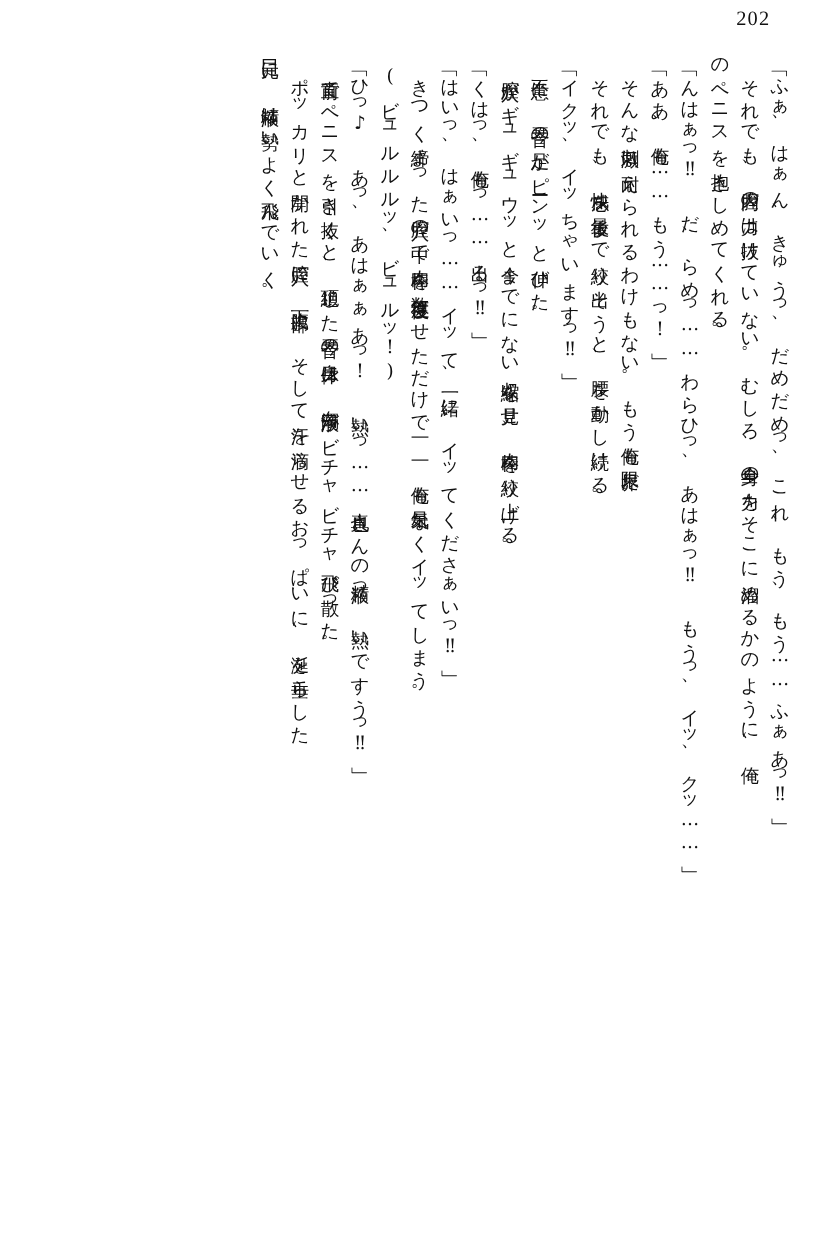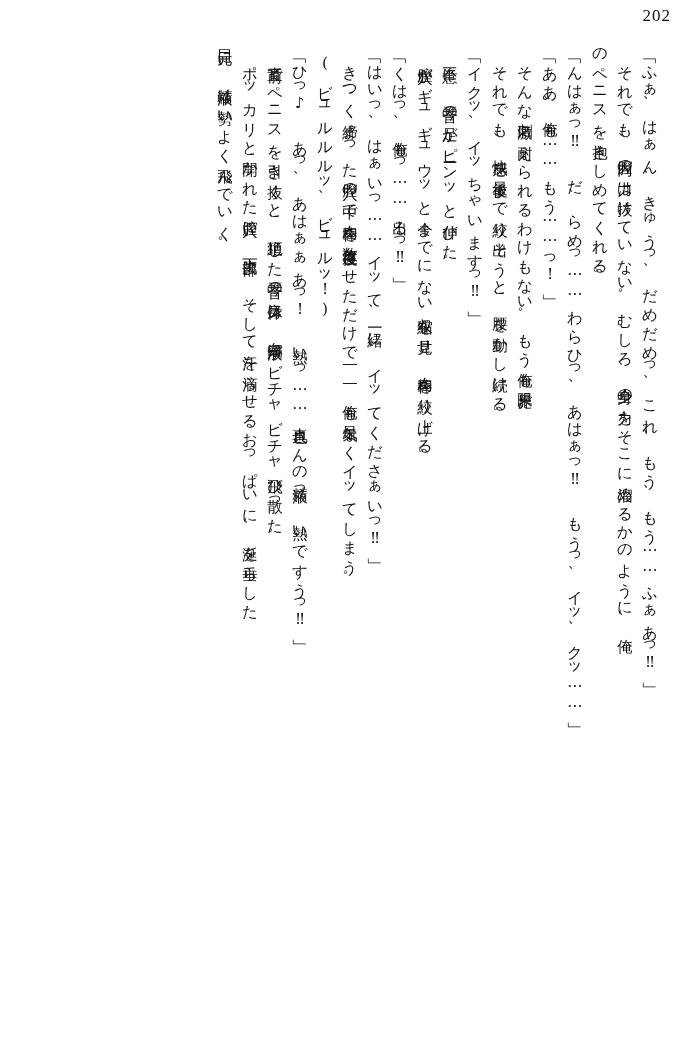--- a/index.html
+++ b/index.html
@@ -18,21 +18,21 @@
 
   .page {
     position: absolute;
     inset: 0;
     background: #ffffff;
   }
 
   .page-number {
     position: absolute;
     top: 6px;
-    right: 8px;
+    right: 37px;
     font-size: 17px;
     letter-spacing: 1px;
     color: #111;
     font-family: "Liberation Serif", serif;
   }
 
   
   .text-body {
     position: absolute;
     top: 38px;

